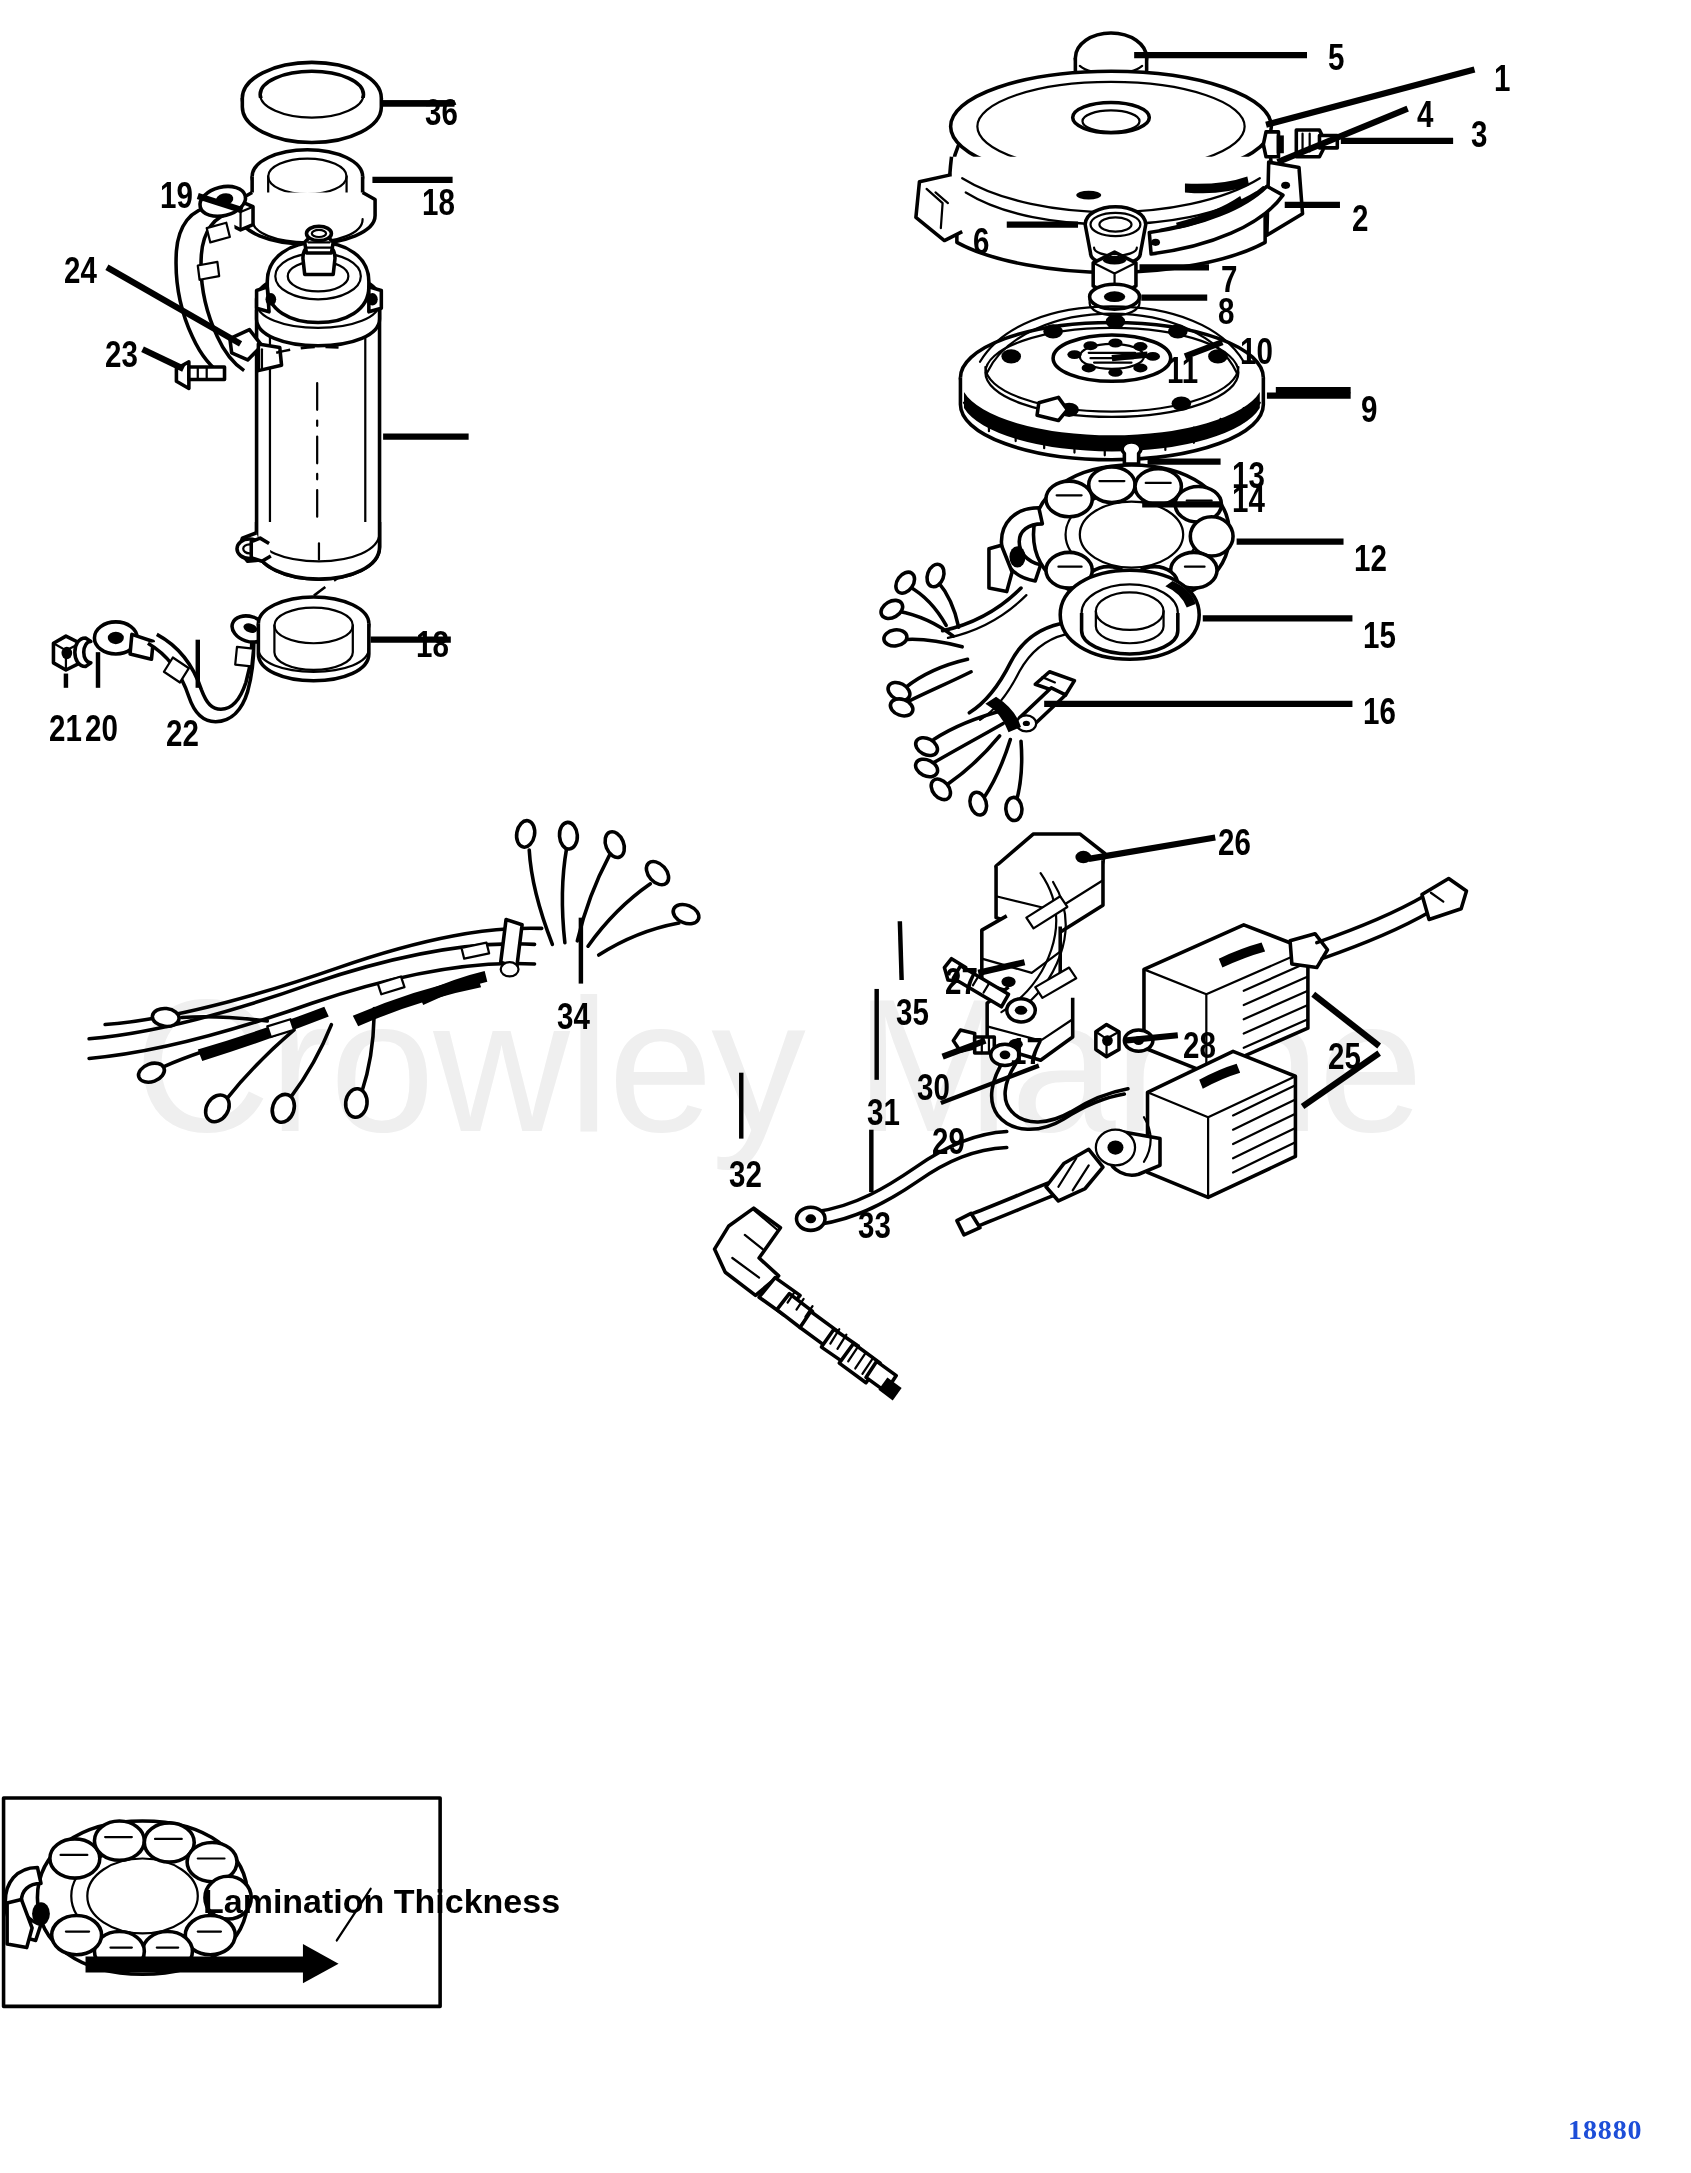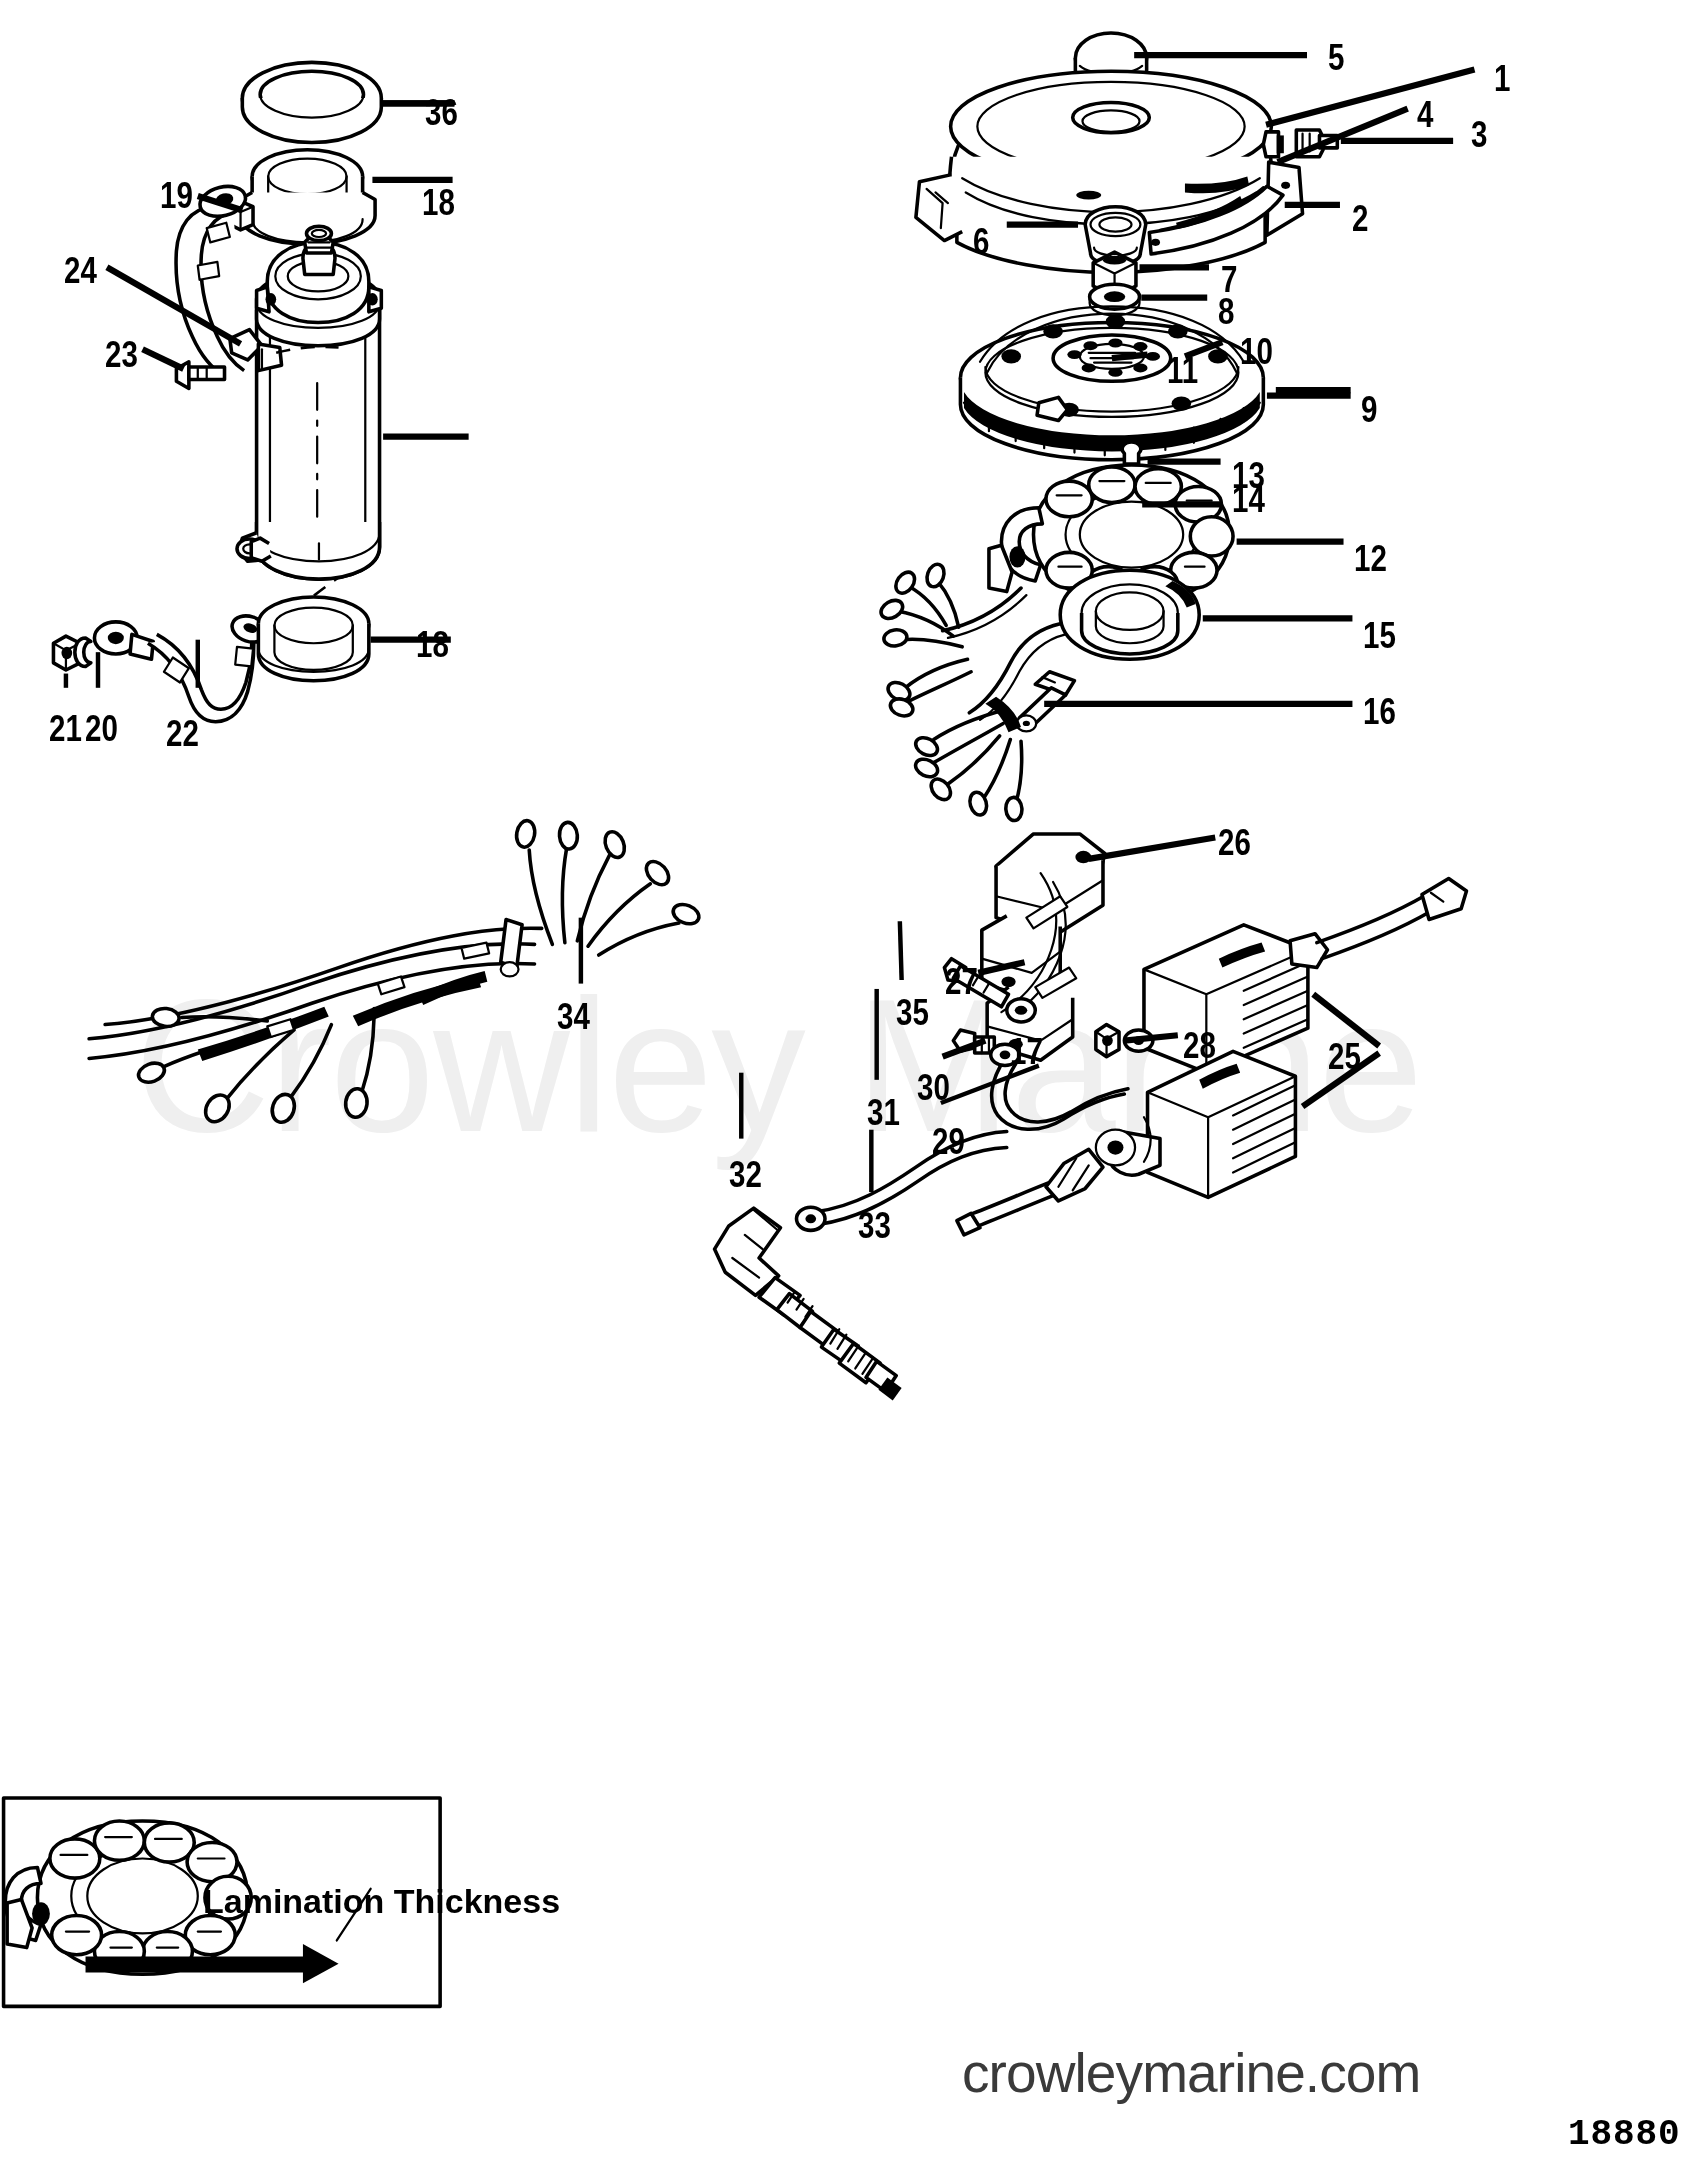--- a/index.html
+++ b/index.html
@@ -7,22 +7,22 @@
   body{width:1691px;height:2173px;position:relative;overflow:hidden;
        font-family:"Liberation Sans",sans-serif;color:#000;}
   #stage{position:absolute;inset:0;width:1691px;height:2173px;background:#fff;}
   svg#art{position:absolute;left:0;top:0;width:1691px;height:2173px;}
   .wm{position:absolute;left:134px;top:971px;width:1444px;
       font-size:189px;line-height:189px;color:#efefef;font-weight:400;
       letter-spacing:-1.8px;white-space:nowrap;user-select:none;
       font-family:"Liberation Sans",sans-serif;}
   .site{position:absolute;left:962px;top:2041px;font-size:55px;
         color:#3a3a3a;font-family:"Liberation Sans",sans-serif;letter-spacing:-0.9px;}
-  .dnum{position:absolute;left:1568px;top:2114px;font-size:36px;font-weight:bold;
-        color:#000000;font-family:Liberation Mono, monospace;letter-spacing:0.9px;}
+  .dnum{position:absolute;left:1568px;top:2114px;font-size:28px;font-weight:bold;
+        color:#1d4ed8;font-family:Liberation Serif, serif;letter-spacing:0.9px;}
   .lam{position:absolute;left:203px;top:1882px;font-size:34px;font-weight:bold;
        color:#000;font-family:"Liberation Sans",sans-serif;text-align:center;}
   .cal{position:absolute;font-weight:bold;font-size:36px;color:#000;
        font-family:"Liberation Sans",sans-serif;transform:scaleX(.82);
        transform-origin:left center;white-space:nowrap;}
 </style>
 </head>
 <body>
 
 <div id="stage">
@@ -584,17 +584,16 @@
   <div class="cal" style="left:917px;top:1067px;">30</div>
   <div class="cal" style="left:867px;top:1092px;">31</div>
   <div class="cal" style="left:729px;top:1154px;">32</div>
   <div class="cal" style="left:858px;top:1205px;">33</div>
   <div class="cal" style="left:557px;top:996px;">34</div>
   <div class="cal" style="left:896px;top:992px;">35</div>
   <div class="cal" style="left:425px;top:92px;">36</div>
   <div class="cal" style="left:416px;top:624px;">18</div>
 
   <div class="lam">Lamination Thickness</div>
-  <div class="site">crowleymarine.com</div>
   <div class="dnum">18880</div>
 
 </div>
 
 
 </body></html>

